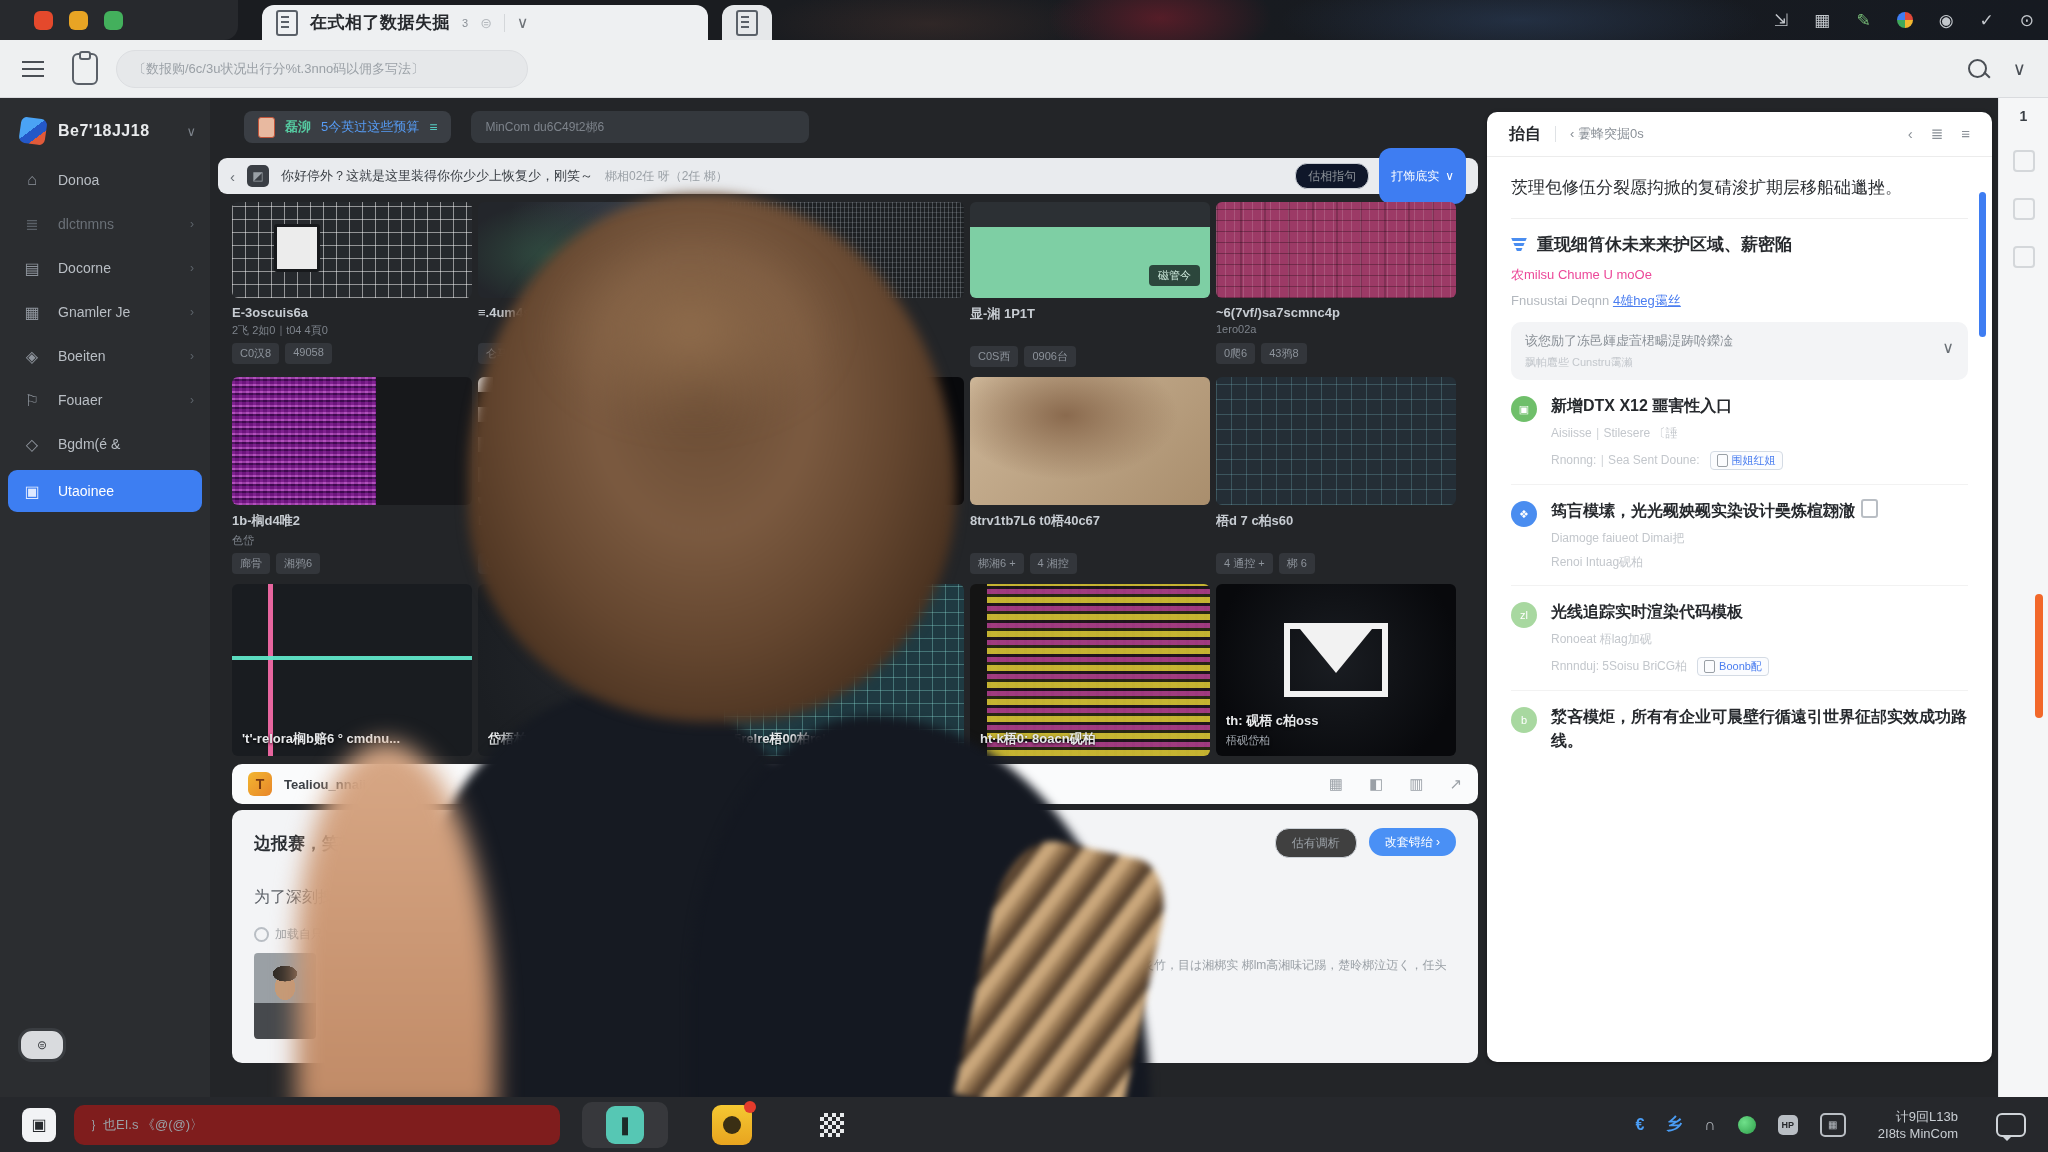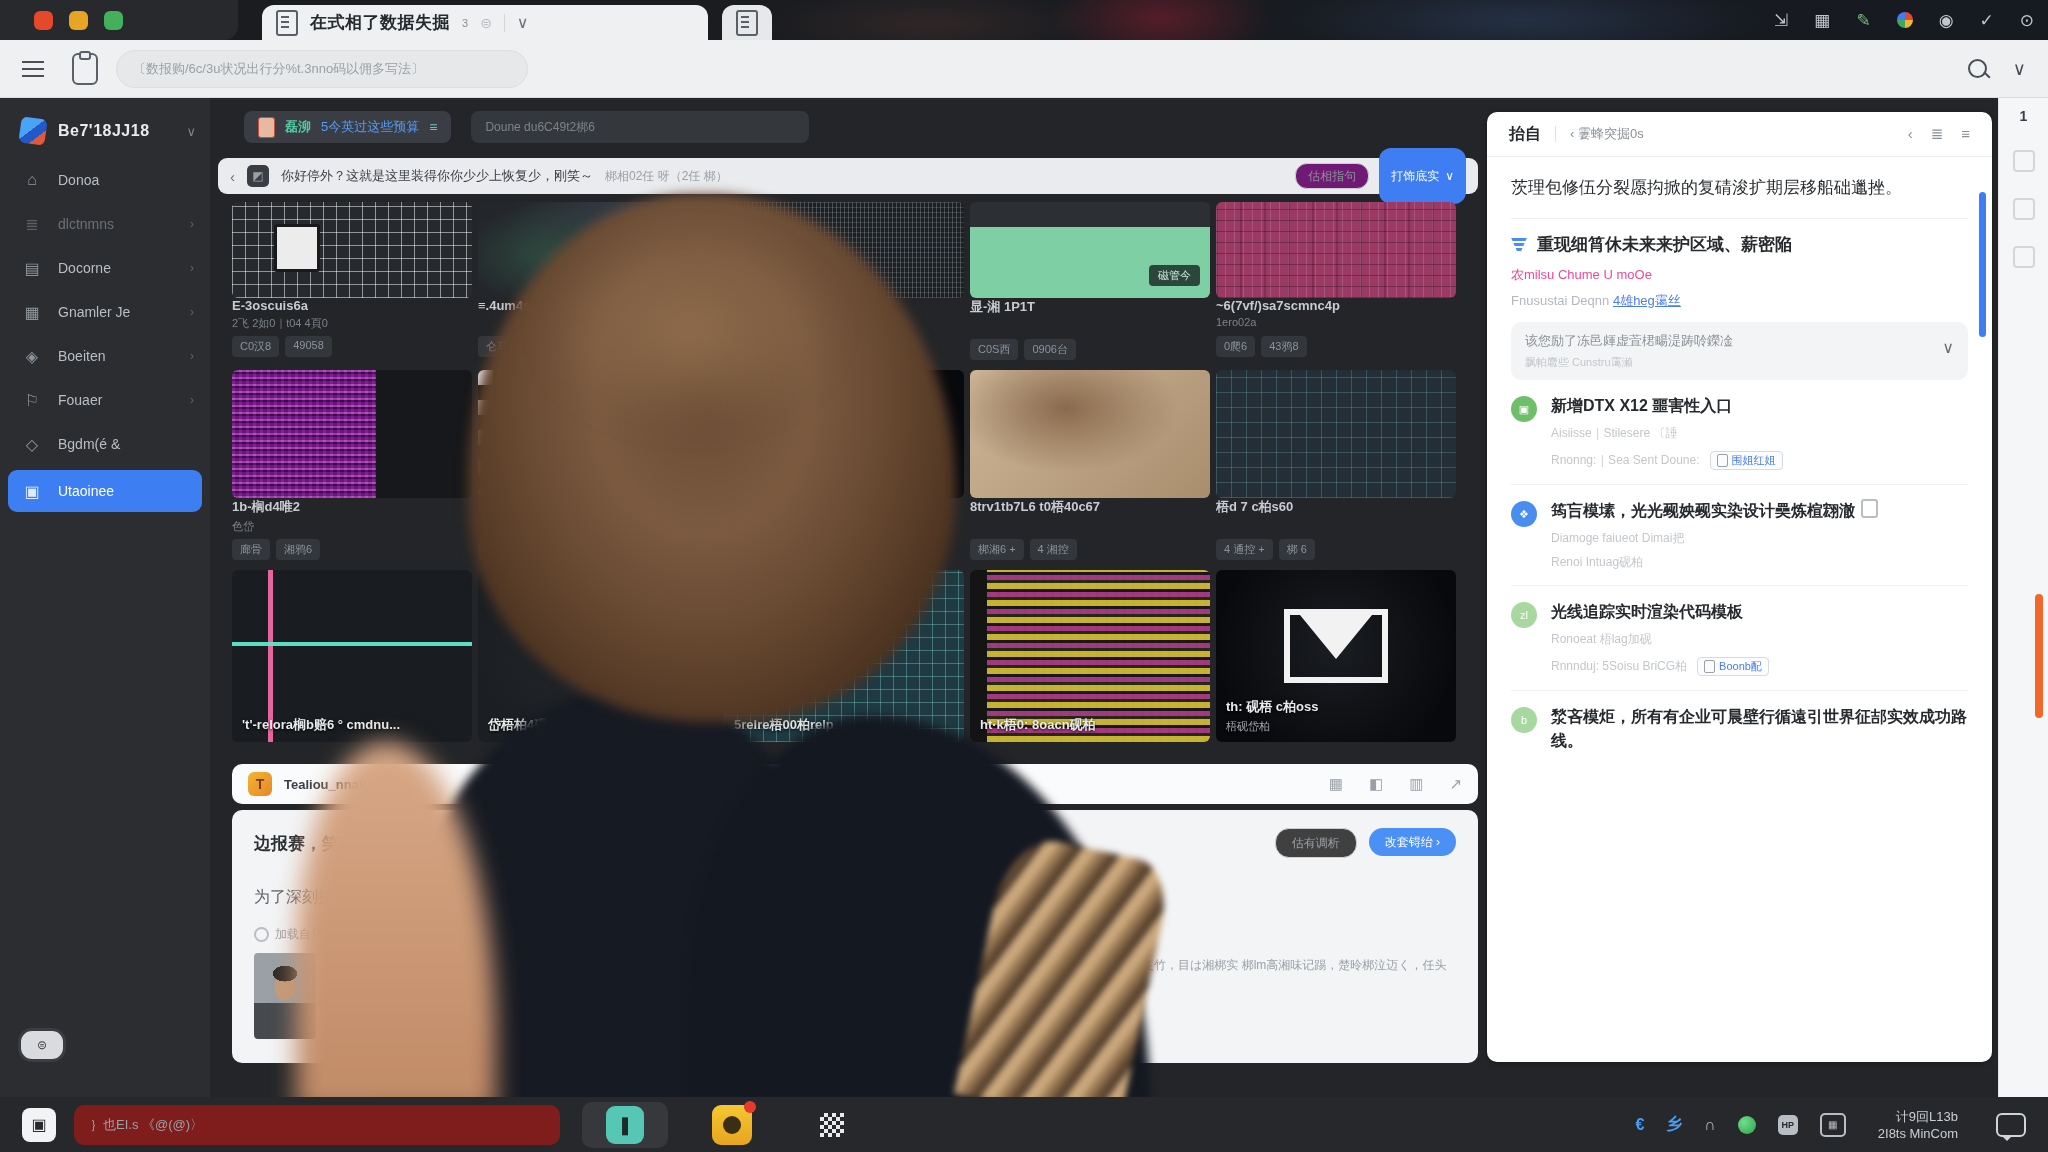--- a/index.html
+++ b/index.html
@@ -83,32 +83,32 @@
 
   
   .chatbar{left:218px;top:158px;width:1260px;height:36px;background:#e9ebee;border-radius:9px;
     display:flex;align-items:center;gap:12px;padding:0 12px;box-sizing:border-box;}
   .chatbar .back{color:#6a7076;font-size:15px;}
   .chat-av{width:22px;height:22px;border-radius:5px;background:#3a3e44;color:#9aa0a6;font-size:12px;
     display:flex;align-items:center;justify-content:center;}
   .chat-msg{color:#3a3f45;font-size:13px;white-space:nowrap;overflow:hidden;max-width:640px;}
   .chat-meta{color:#9aa0a6;font-size:12px;white-space:nowrap;}
   .chat-btns{margin-left:auto;display:flex;gap:10px;align-items:center;}
-  .btn-ghost{height:24px;padding:0 12px;border:1px solid #c9ced4;border-radius:12px;background:#701a75;
+  .btn-ghost{height:24px;padding:0 12px;border:1px solid #c9ced4;border-radius:12px;background:#0f172a;
     color:#8a9097;font-size:12px;display:flex;align-items:center;}
   .btn-blue{height:24px;padding:16px 12px;border-radius:12px;background:#3e7df2;color:#fff;font-size:12px;
     display:flex;align-items:center;gap:6px;}
 
   
   .gallery{left:232px;top:202px;width:1224px;display:grid;grid-template-columns:repeat(5,240px);
     grid-auto-rows:min-content;column-gap:6px;row-gap:10px;}
   .card{position:relative;}
   .card .img{position:relative;width:240px;border-radius:6px;overflow:hidden;}
   .rA .img{height:96px;} .rB .img{height:128px;} .rC .img{height:172px;}
-  .card .t{color:#c7ccd2;font-size:13px;font-weight:bold;white-space:nowrap;overflow:hidden;}
+  .card .t{color:#c7ccd2;font-size:13px;font-weight:bold;margin-top:7px;white-space:nowrap;overflow:hidden;}
   .card .s{color:#7d838b;font-size:11px;margin-top:3px;height:13px;white-space:nowrap;overflow:hidden;}
   .badges{display:flex;gap:6px;margin-top:7px;}
   .badge{background:#33363b;color:#8d939b;font-size:11px;border-radius:4px;padding:3px 8px;white-space:nowrap;}
   .ovl{position:absolute;left:10px;bottom:8px;color:#e8eaec;font-size:13px;font-weight:bold;
     text-shadow:0 1px 3px rgba(0,0,0,.9);max-width:220px;white-space:nowrap;overflow:hidden;}
   .ovl2{position:absolute;left:10px;bottom:26px;color:#e8eaec;font-size:13px;font-weight:bold;text-shadow:0 1px 3px rgba(0,0,0,.9);}
   .ovls{position:absolute;left:10px;bottom:8px;color:#a6acb4;font-size:11px;text-shadow:0 1px 3px rgba(0,0,0,.9);}
   .gtag{position:absolute;right:10px;bottom:12px;background:#2c463c;color:#cfeadd;font-size:11px;border-radius:4px;padding:3px 9px;}
 
   .tx0{background-color:#26292d;background-image:
@@ -364,21 +364,21 @@
     </div>
   </div>
 
   <div class="abs pillrow">
     <div class="pill1">
       <span class="dic"></span>
       <span class="a">磊泖</span>
       <span class="b">5今英过这些预算</span>
       <span class="eq">≡</span>
     </div>
-    <div class="pill2">Doune du6C49t2梆6</div>
+    <div class="pill2">MinCom du6C49t2梆6</div>
     <div class="ws-right">
       <span class="ws-chev">∨</span>
       <span class="ws-avatar">S</span>
       <span class="ws-share">↗</span>
     </div>
   </div>
 
   <div class="abs chatbar">
     <span class="back">‹</span>
     <span class="chat-av">◩</span>

